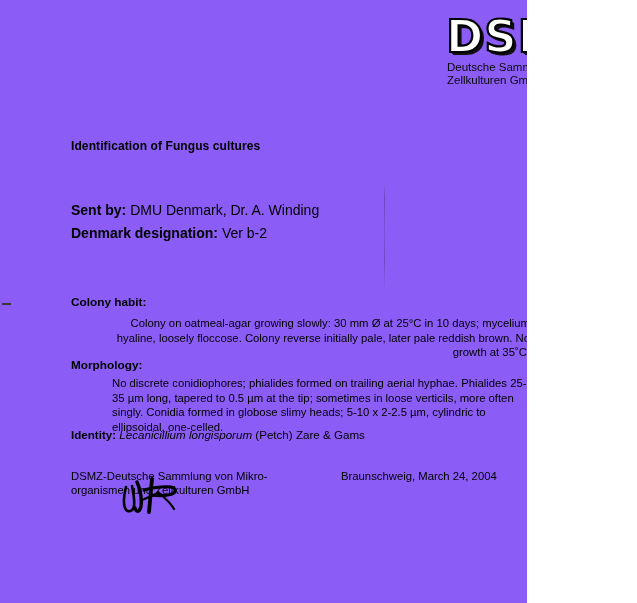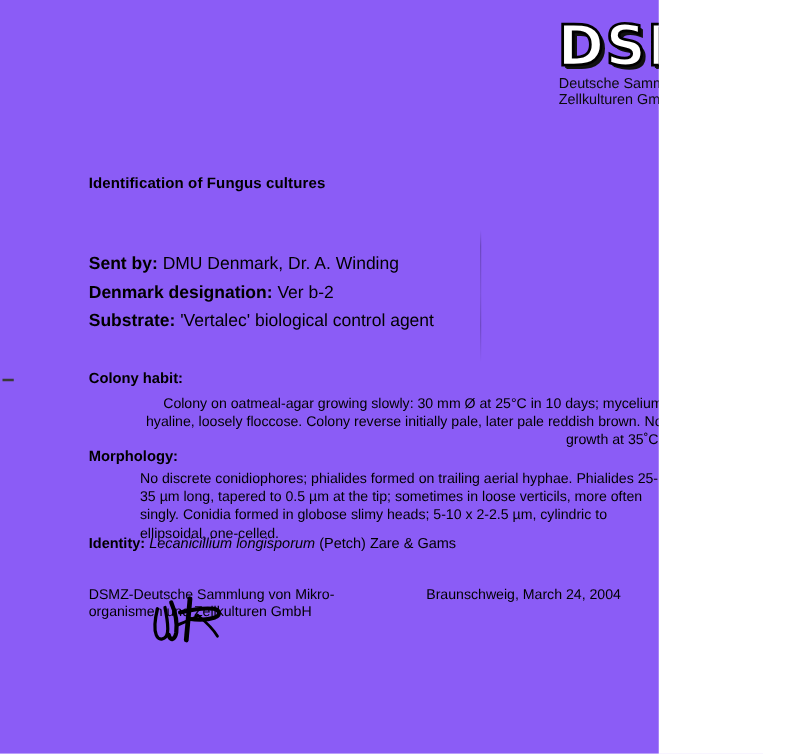--- a/index.html
+++ b/index.html
@@ -211,24 +211,20 @@
   <div id="doc-title">Identification of Fungus cultures</div>
 
   <div class="field-line" id="field-sent">
     <span class="k">Sent by:</span>
     <span class="v">DMU Denmark, Dr. A. Winding</span>
   </div>
   <div class="field-line" id="field-strain">
     <span class="k">Denmark designation:</span>
     <span class="v">Ver b-2</span>
   </div>
-  <div class="field-line" id="field-substrate">
-    <span class="k">Substrate:</span>
-    <span class="v">'Vertalec' biological control agent</span>
-  </div>
 
   <div class="section-head" id="head-colony">Colony habit:</div>
   <div class="section-body" id="body-colony">Colony on oatmeal-agar growing slowly: 30 mm Ø at 25°C in 10 days; mycelium hyaline, loosely floccose. Colony reverse initially pale, later pale reddish brown. No growth at 35˚C.</div>
 
   <div class="section-head" id="head-morphology">Morphology:</div>
   <div class="section-body" id="body-morphology">No discrete conidiophores; phialides formed on trailing aerial hyphae. Phialides 25-35 µm long, tapered to 0.5 µm at the tip; sometimes in loose verticils, more often singly. Conidia formed in globose slimy heads; 5-10 x 2-2.5 µm, cylindric to ellipsoidal, one-celled.</div>
 
   <div id="identity-line">
     <span class="k">Identity:</span>
     <span class="sp">Lecanicillium longisporum</span>

